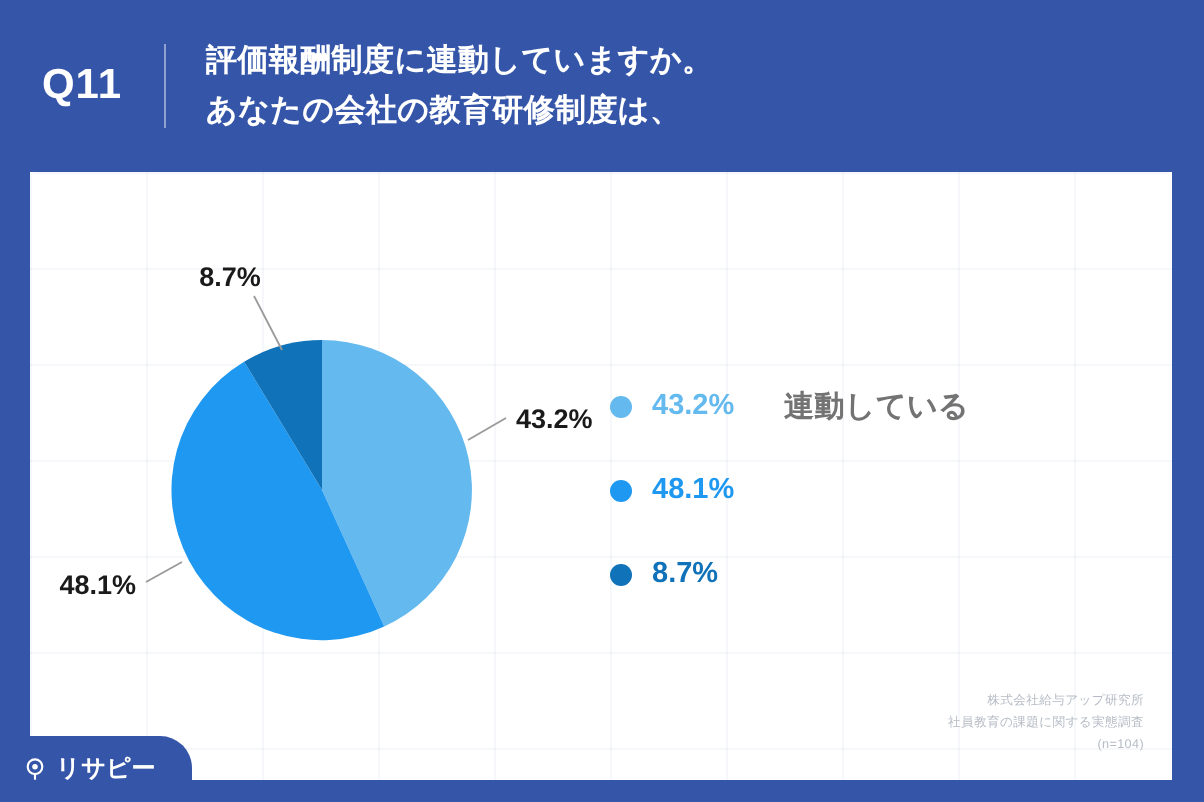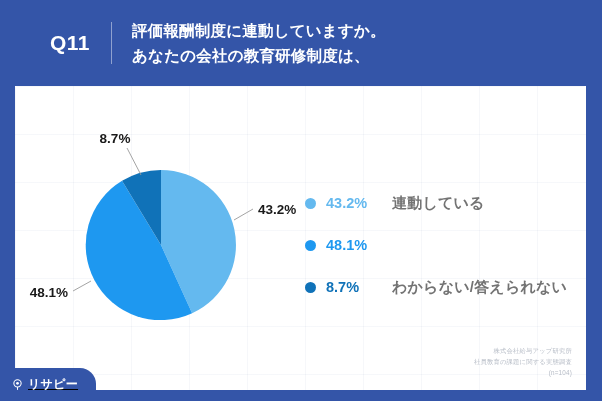--- a/index.html
+++ b/index.html
@@ -27,21 +27,20 @@
   }
 
   .q-number {
     width: 82px;
     text-align: center;
     color: #ffffff;
     font-size: 21px;
     font-weight: 700;
     letter-spacing: 0.5px;
     flex: 0 0 auto;
-    margin-left: 29px;
   }
 
   .q-divider {
     width: 1px;
     height: 42px;
     background: rgba(255,255,255,0.45);
     flex: 0 0 auto;
   }
 
   .q-text {
@@ -150,21 +149,20 @@
     left: 0;
     bottom: 0;
     width: 96px;
     height: 33px;
     background: #3455a8;
     border-top-right-radius: 16px;
     display: flex;
     align-items: center;
     padding-left: 11px;
     gap: 4px;
-    text-decoration: underline;
   }
 
   .logo-text {
     color: #ffffff;
     font-size: 12px;
     font-weight: 700;
     letter-spacing: 0.3px;
   }
 </style>
 </head>
@@ -207,21 +205,20 @@
       <span class="legend-pct" style="color:#64b9ef">43.2%</span>
       <span class="legend-label">連動している</span>
     </div>
     <div class="legend-row">
       <span class="legend-dot" style="background:#1e98f0"></span>
       <span class="legend-pct" style="color:#1e98f0">48.1%</span>
     </div>
     <div class="legend-row">
       <span class="legend-dot" style="background:#1072b8"></span>
       <span class="legend-pct" style="color:#1072b8">8.7%</span>
-      <span class="legend-label">わからない/答えられない</span>
     </div>
   </div>
 
   <div class="source">
     <div>株式会社給与アップ研究所</div>
     <div>社員教育の課題に関する実態調査</div>
     <div>(n=104)</div>
   </div>
 </div>
 

